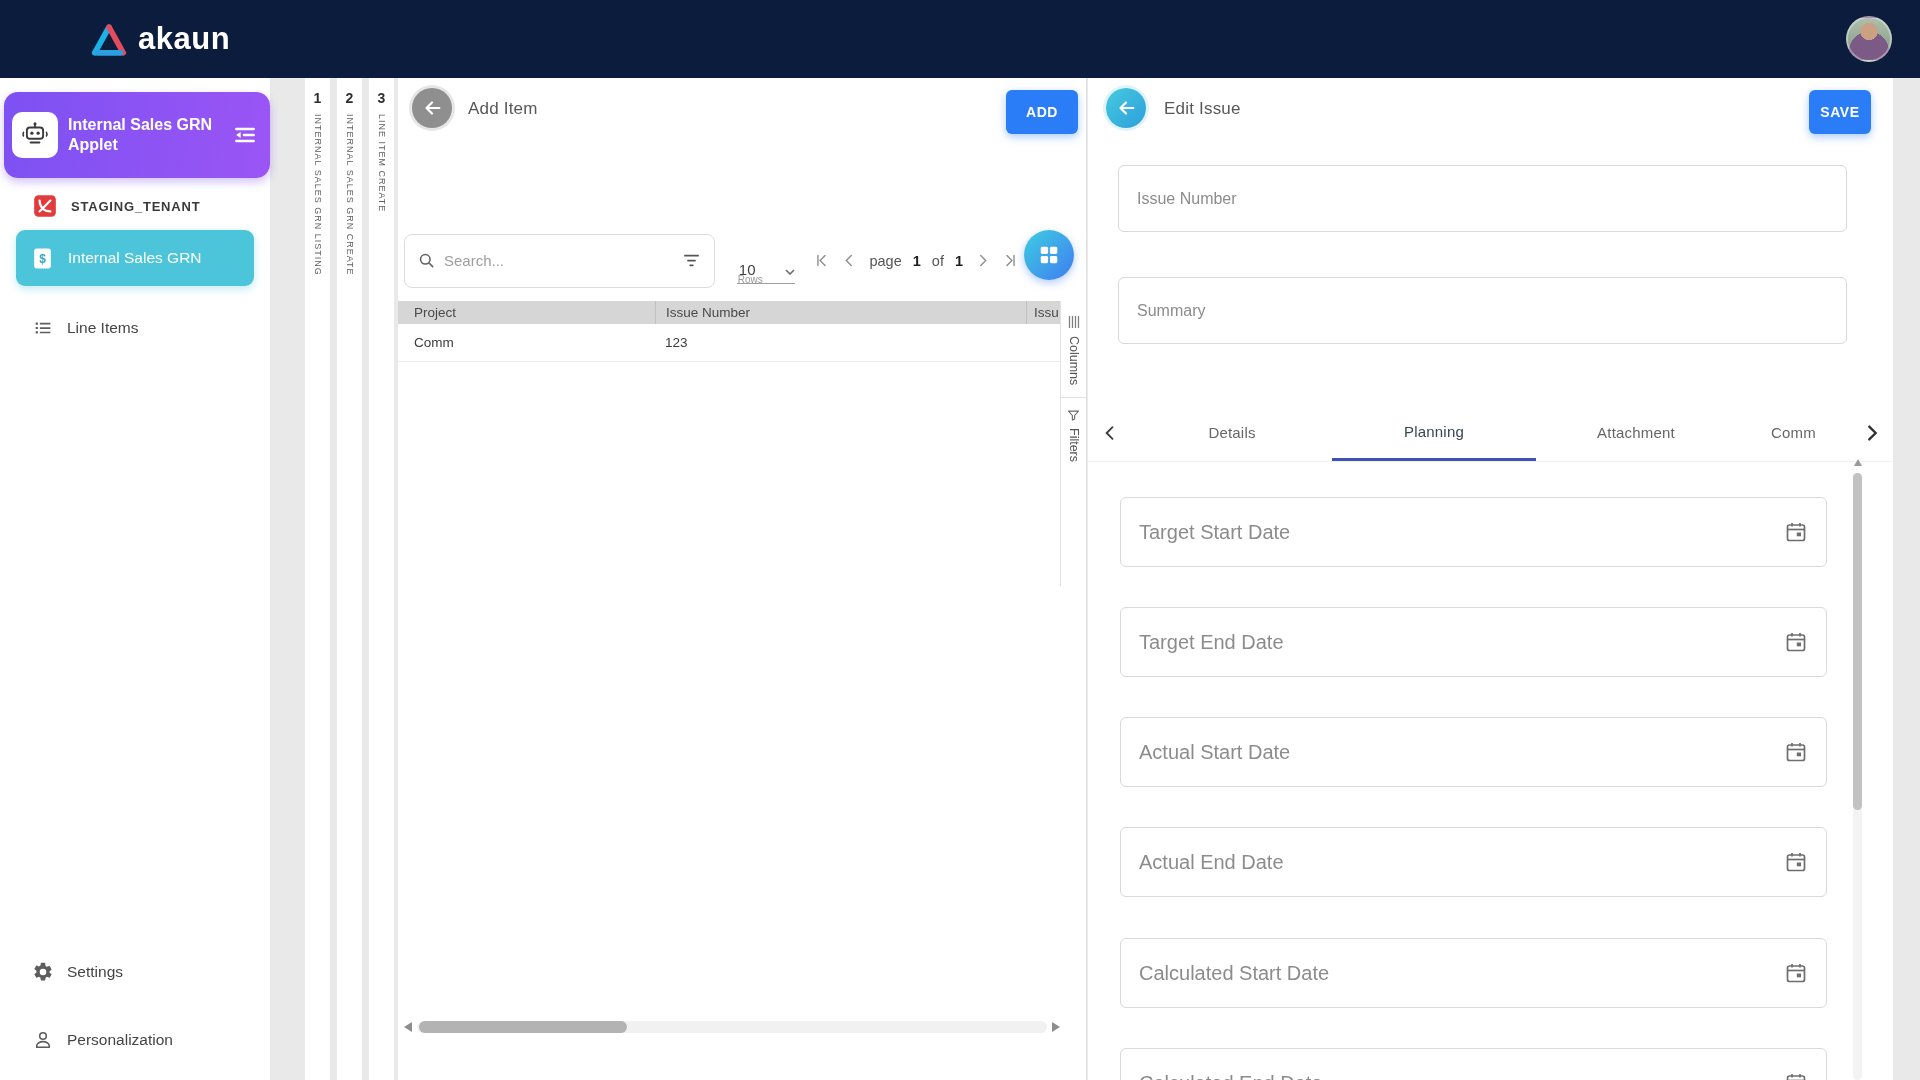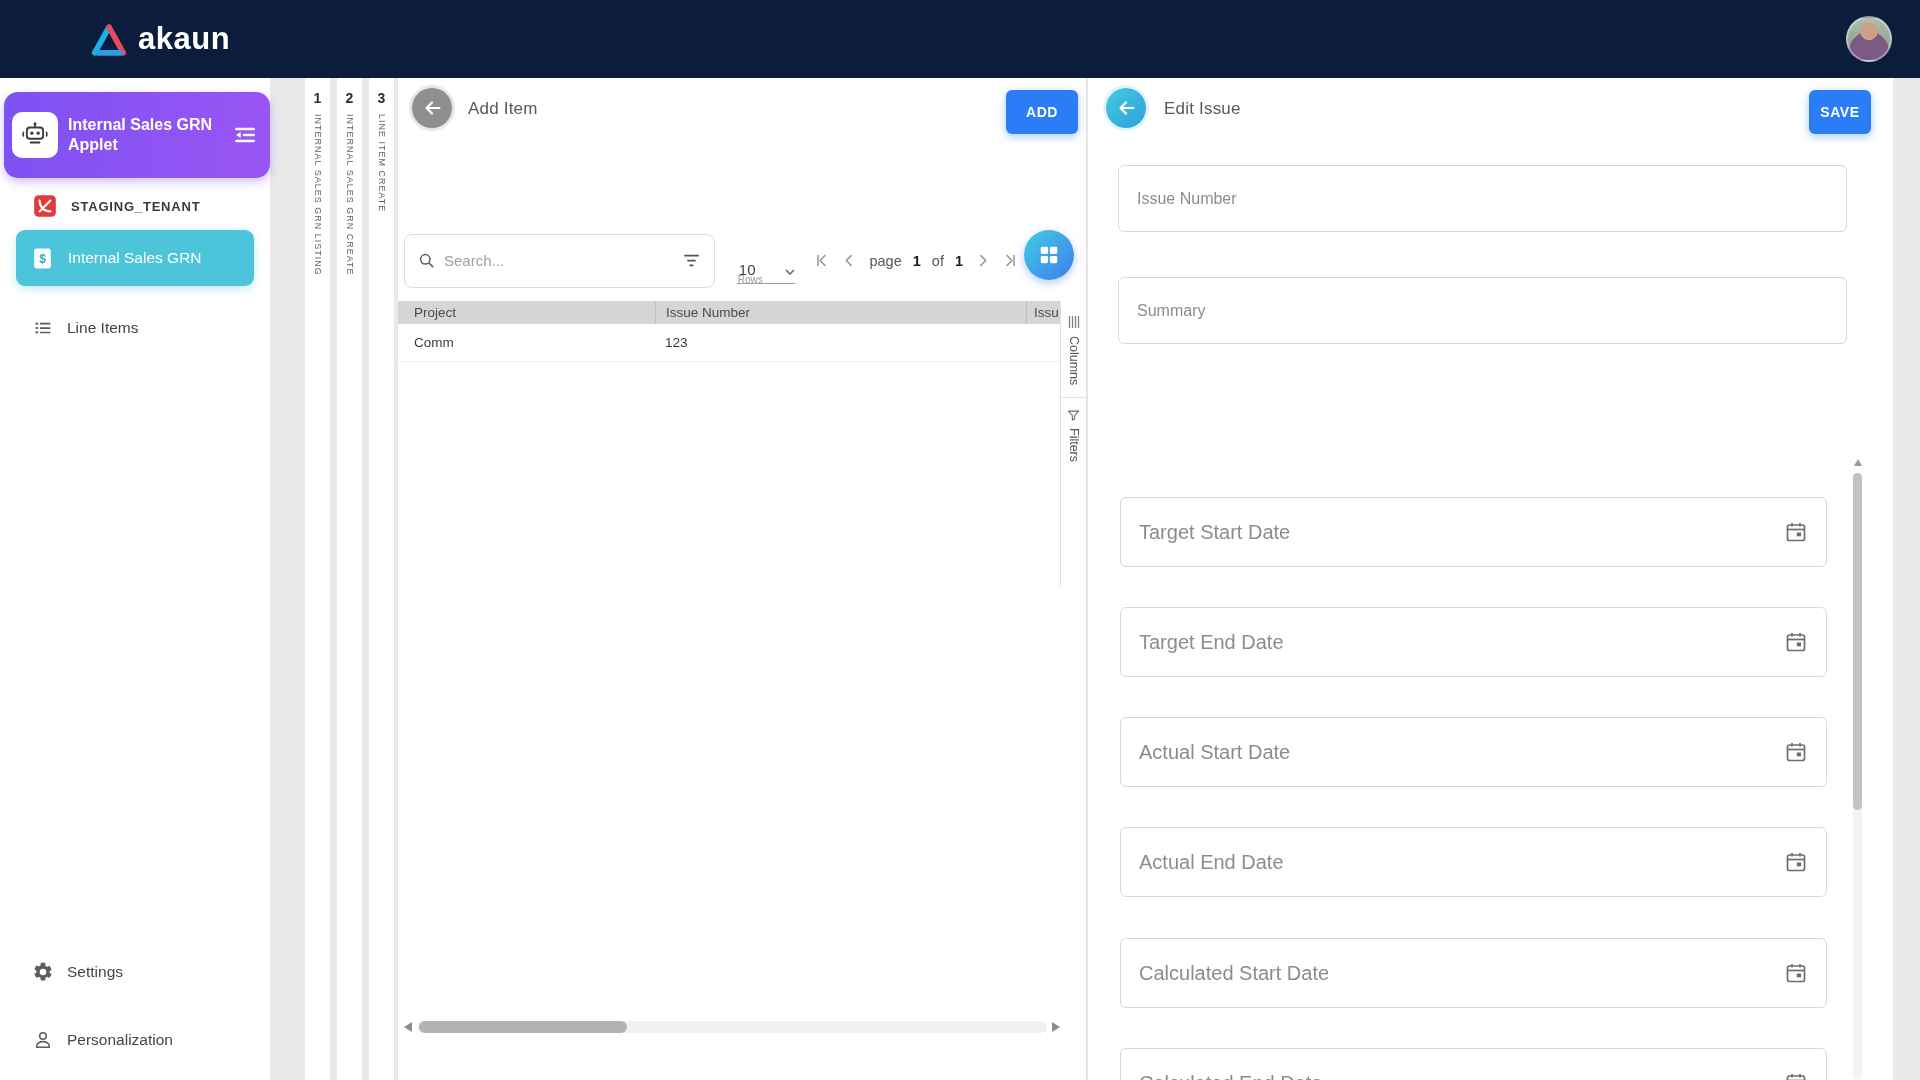--- a/index.html
+++ b/index.html
@@ -354,20 +354,36 @@
     <h2 class="panel-title" style="left:76px; top:21px;">Edit Issue</h2>
     <button class="btn-primary" style="top:12px; right:22px; width:62px; height:44px;">SAVE</button>
 
     <div class="ei-field" style="top:87px;">
       <span>Issue Number</span>
     </div>
     <div class="ei-field" style="top:199px;">
       <span>Summary</span>
     </div>
 
+    <nav class="ei-tabs">
+      <div class="tab-chev" style="width:44px;">
+        <svg viewBox="0 0 24 24" width="20" height="20">
+          <path d="M15 5l-7 7 7 7" stroke="#3f3f3f" stroke-width="2.3" fill="none" stroke-linecap="round"></path>
+        </svg>
+      </div>
+      <div class="tab" style="width:200px;">Details</div>
+      <div class="tab active" style="width:204px;">Planning</div>
+      <div class="tab" style="width:200px;">Attachment</div>
+      <div class="tab" style="width:115px; overflow:hidden;">Comm</div>
+      <div class="tab-chev" style="width:42px;">
+        <svg viewBox="0 0 24 24" width="22" height="22">
+          <path d="M9 5l7 7-7 7" stroke="#2f2f2f" stroke-width="2.5" fill="none" stroke-linecap="round"></path>
+        </svg>
+      </div>
+    </nav>
 
     <div class="date-field" style="top:419px;">
       <span>Target Start Date</span>
       <span class="cal-btn">
         <svg viewBox="0 0 24 24" width="24" height="24" fill="none" stroke="#6e6e6e" stroke-width="1.7">
           <rect x="3.5" y="5" width="17" height="15.5" rx="2"></rect>
             <path d="M3.5 9.5h17"></path>
             <path d="M8 3v3.5M16 3v3.5"></path>
           <rect x="12.8" y="12.5" width="4.2" height="3.8" fill="#6e6e6e" stroke="none"></rect>
         </svg>

